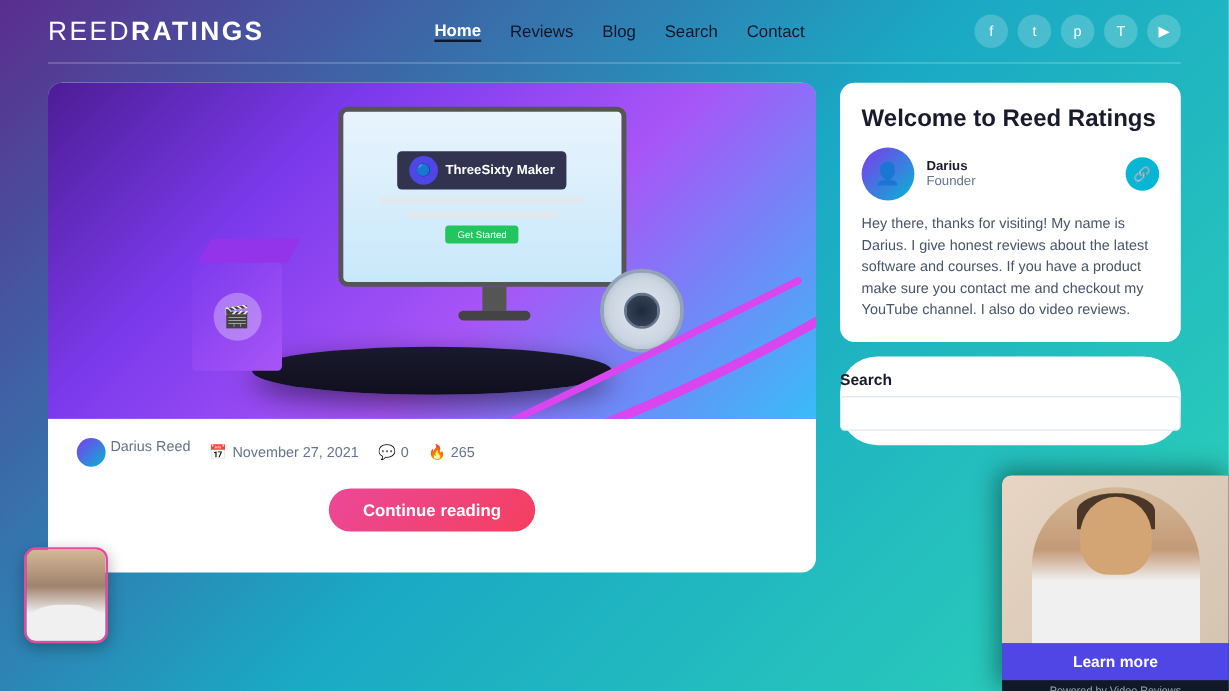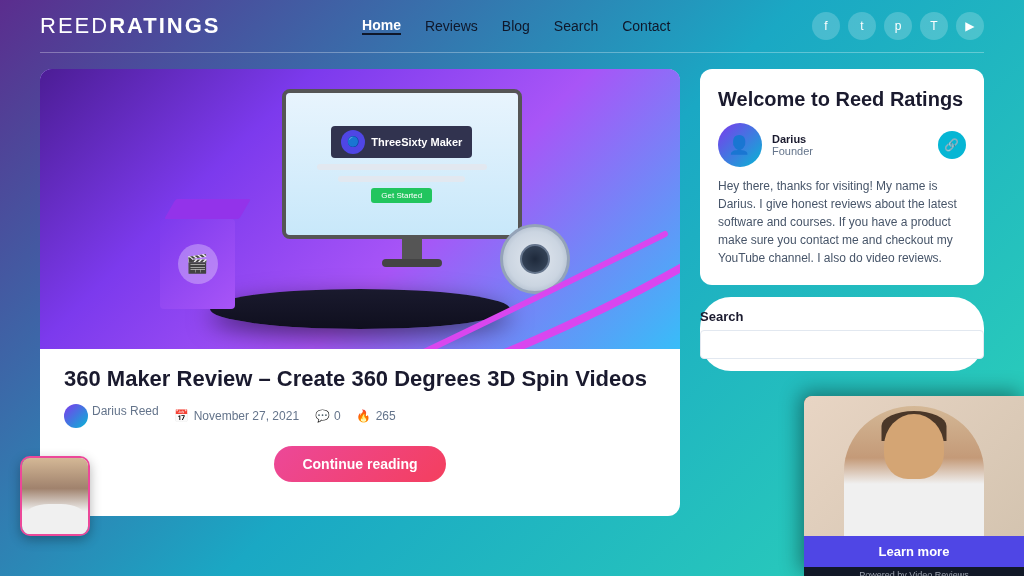--- a/index.html
+++ b/index.html
@@ -384,21 +384,21 @@
       padding: 6px 10px;
       font-size: 13px;
       outline: none;
     }
 
     
     .video-popup {
       position: absolute;
       bottom: 0;
       right: 0;
-      width: 220px;
+      width: 189px;
       height: 180px;
       background: #1a1a2e;
       border-radius: 8px 0 0 0;
       overflow: hidden;
       box-shadow: -4px -4px 20px rgba(0,0,0,0.4);
     }
     .video-person {
       width: 100%;
       height: 140px;
       background: linear-gradient(180deg, #c4a882 0%, #a0826d 100%);
@@ -557,21 +557,20 @@
 
       <svg class="main-arrows" viewBox="0 0 580 300" fill="none" xmlns="http://www.w3.org/2000/svg">
 
         <path d="M 520 80 Q 350 180 120 250" stroke="#d946ef" stroke-width="8" fill="none" stroke-linecap="round"></path>
         <path d="M 120 250 L 80 230 L 140 220 Z" fill="#d946ef"></path>
 
         <path d="M 480 60 Q 300 150 150 220" stroke="#d946ef" stroke-width="6" fill="none" stroke-linecap="round" stroke-dasharray="0"></path>
       </svg>
     </div>
     <div class="article-content">
-      <div class="article-title">360 Maker Review – Create 360 Degrees 3D Spin Videos</div>
       <div class="article-meta">
         <div class="meta-item">
           <div class="meta-avatar"></div>
           <span>Darius Reed</span>
         </div>
         <div class="meta-item">
           <span>📅</span>
           <span>November 27, 2021</span>
         </div>
         <div class="meta-item">

